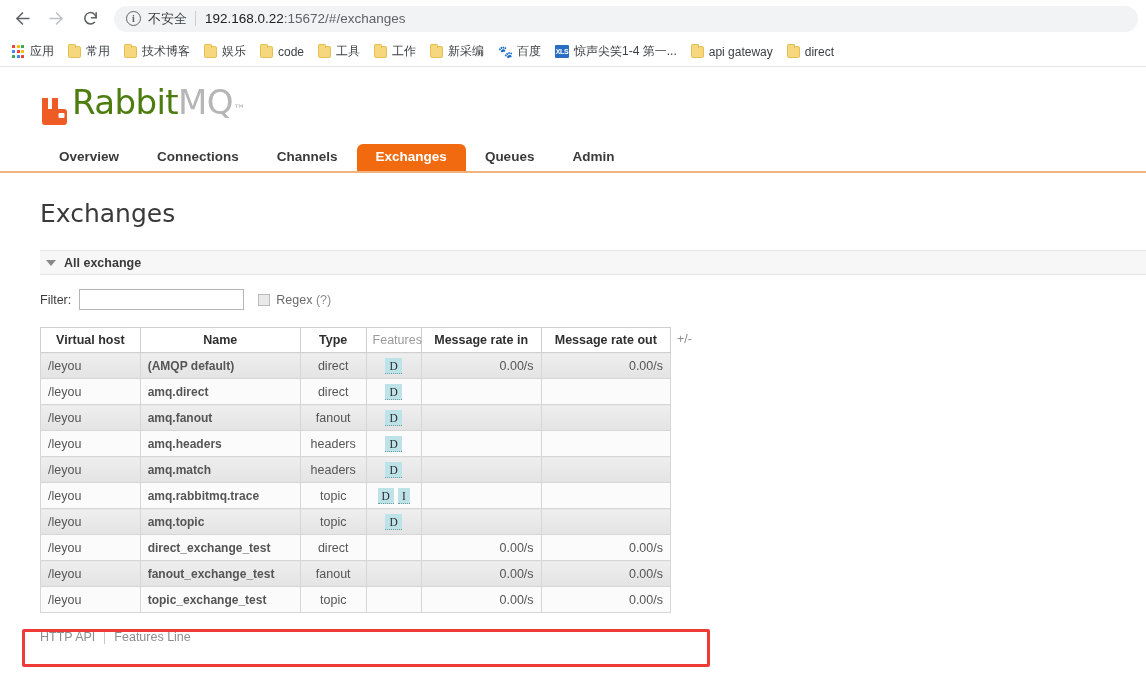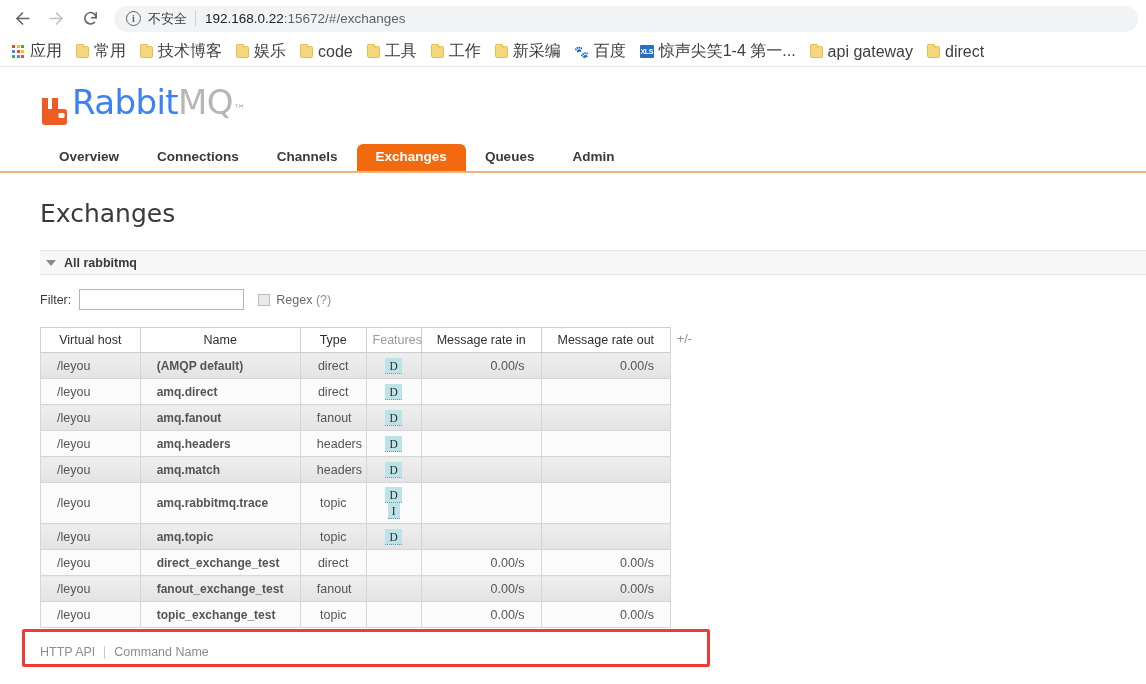--- a/index.html
+++ b/index.html
@@ -72,21 +72,21 @@
     white-space: nowrap;
   }
   .bm {
     display: inline-flex;
     align-items: center;
     padding: 2px 7px 2px 5px;
     margin-right: 2px;
     border-radius: 3px;
     flex: 0 0 auto;
   }
-  .bm-label { margin-left: 5px; color: #3c4043; font-size: 16px; }
+  .bm-label { margin-left: 5px; color: #3c4043; font-size: 12px; }
   .ico-apps {
     width: 14px; height: 14px;
     display: grid;
     grid-template-columns: repeat(3, 3px);
     grid-template-rows: repeat(3, 3px);
     gap: 1.6px;
     align-content: center; justify-content: center;
   }
   .ico-apps i { display: block; width: 3px; height: 3px; border-radius: 0.5px; }
   .ico-folder {
@@ -132,21 +132,21 @@
   }
   .logo-mark { width: 30px; height: 31px; display: block; }
   .logo-text {
     font-family: "DejaVu Sans", sans-serif;
     font-size: 34px;
     letter-spacing: -0.6px;
     line-height: 31px;
     margin-left: 2px;
     font-weight: 400;
   }
-  .logo-text .rabbit { color: #3b82f6; }
+  .logo-text .rabbit { color: #4d7c0f; }
   .logo-text .mq { color: #b6b6b6; }
   .logo-tm { color: #b6b6b6; font-size: 13px; }
 
   .navtabs {
     margin-top: 18px;
     padding-left: 40px;
     border-bottom: 2px solid #f2b27f;
     height: 30px;
     display: flex;
     align-items: flex-end;
@@ -233,31 +233,31 @@
   .table-wrap { margin: 17px 0 0 40px; width: 631px; position: relative; }
   table.exchanges {
     border-collapse: collapse;
     width: 631px;
     font-size: 12.5px;
     table-layout: fixed;
   }
   table.exchanges th {
     border: 1px solid #cfcfcf;
     background: #ffffff;
-    font-weight: normal;
+    font-weight: bold;
     color: #2f2f2f;
     font-size: 12.5px;
     padding: 5px 6px;
     text-align: center;
     height: 24px;
   }
   table.exchanges th.features-h { color: #9a9a9a; font-weight: normal; }
   table.exchanges td {
     border: 1px solid #d6d6d6;
-    padding: 4px 16px;
+    padding: 4px 7px;
     height: 26px;
     color: #555;
     vertical-align: middle;
   }
   tr.odd td { background: linear-gradient(#efefef, #e3e3e3); }
   tr.even td { background: #fbfbfb; }
   td.vhost { color: #6d6d6d; font-size: 12.5px; }
   td.name { font-weight: bold; color: #222; font-size: 12px; }
   td.type { text-align: center; color: #6d6d6d; margin-top: 35px; }
   td.features { text-align: center; padding: 2px 4px; }
@@ -425,21 +425,21 @@
       <div class="tab">Channels</div>
       <div class="tab active">Exchanges</div>
       <div class="tab">Queues</div>
       <div class="tab">Admin</div>
     </div>
 
   <h1 class="page-title">Exchanges</h1>
 
   <div class="section-head">
     <span class="tri-down"></span>
-    <span class="section-head-label">All rabbitmq</span>
+    <span class="section-head-label">All exchange</span>
   </div>
 
   <div class="filter-row">
     <span class="filter-label">Filter:</span>
     <input class="filter-input" type="text" value="" style="">
     <span class="regex-box"></span>
     <span class="regex-label"><span>Regex</span> <span class="regex-help">(?)</span></span>
   </div>
 
   <div class="table-wrap">
@@ -547,15 +547,15 @@
     </table>
     <span class="plusminus">+/-</span>
   </div>
 
   <div class="red-box"></div>
 
 
   <div class="footer">
     <a href="#">HTTP API</a>
     <span class="footer-sep"></span>
-    <a href="#">Command Name</a>
+    <a href="#">Features Line</a>
   </div>
 </div>
 
 </body></html>

